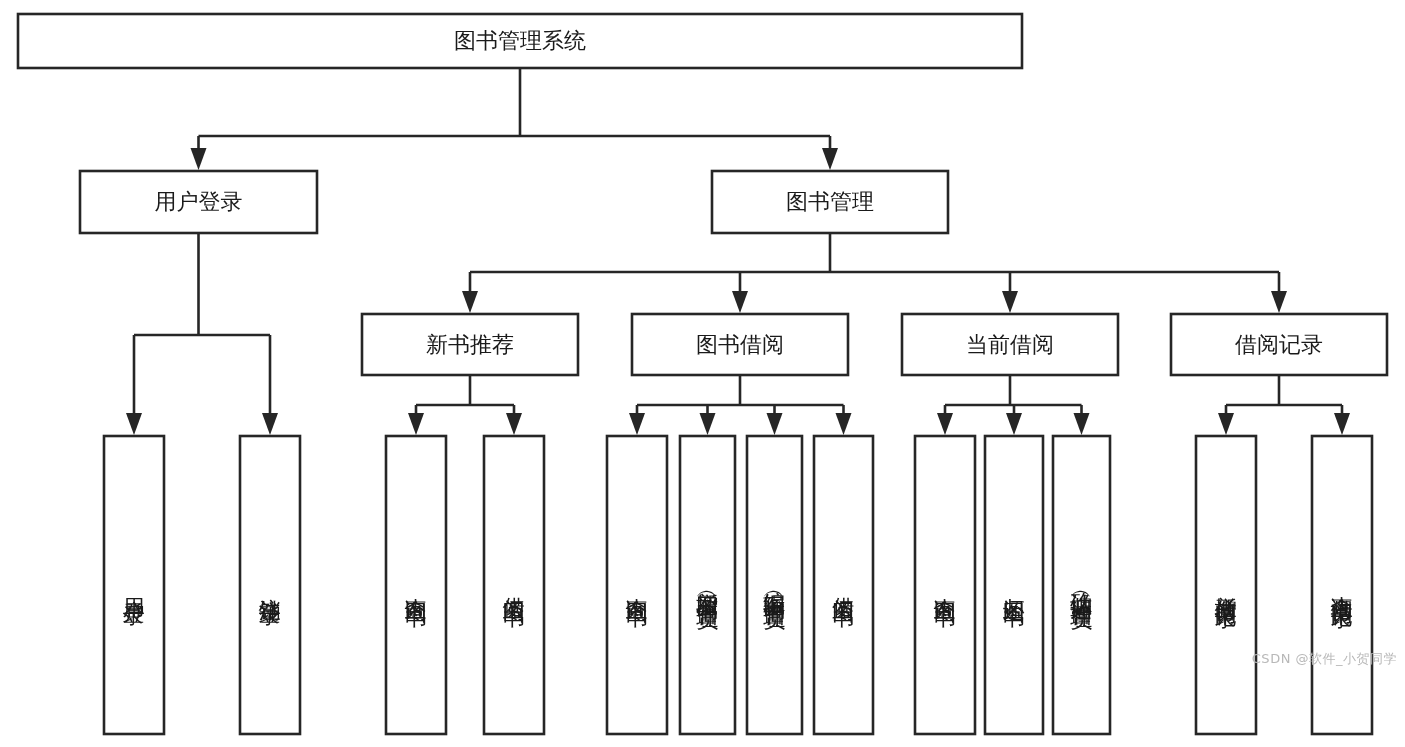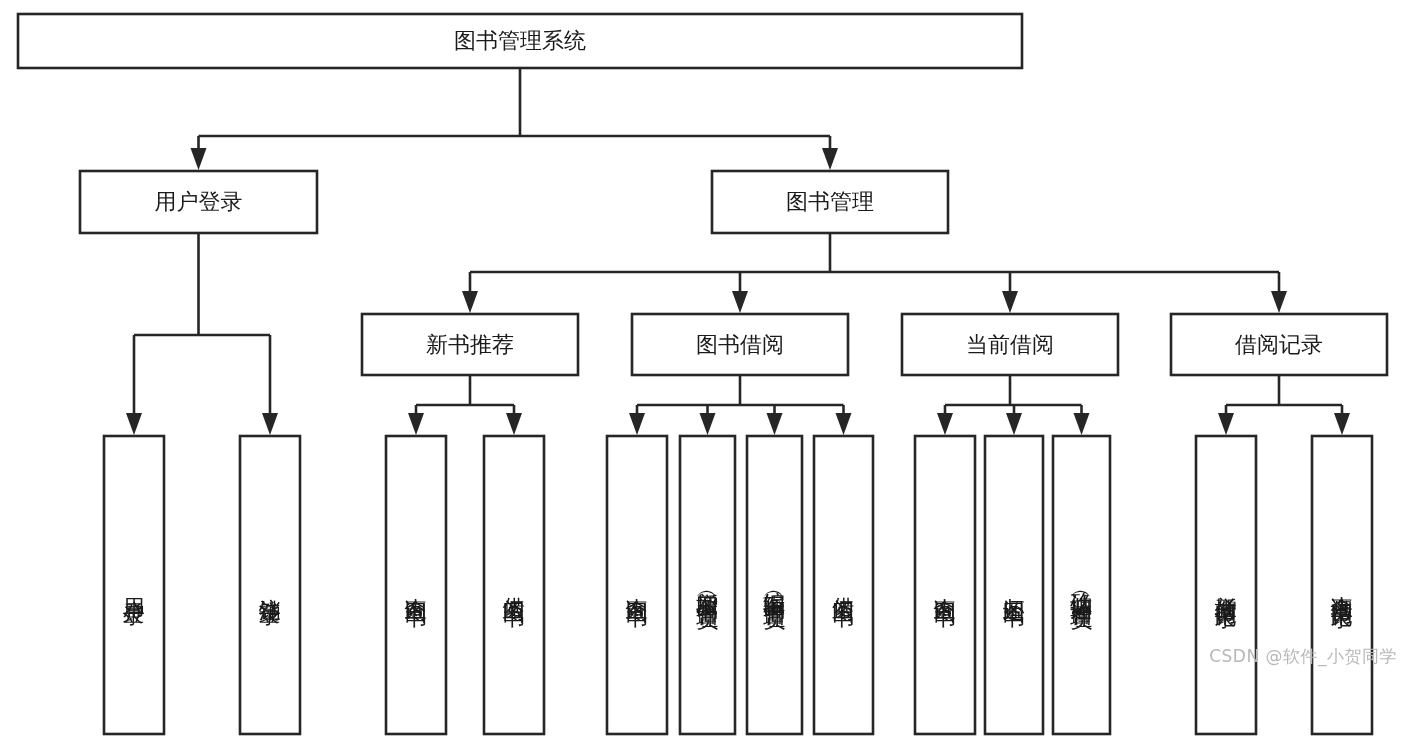--- a/index.html
+++ b/index.html
@@ -65,21 +65,21 @@
     color: #1a1a1a;
     letter-spacing: 2.5px;
     white-space: nowrap;
     text-align: center;
   }
   .watermark {
     position: absolute;
     right: 8px;
     bottom: 4px;
     font-family: "DejaVu Sans", "Liberation Sans", sans-serif;
-    font-size: 17px;
+    font-size: 13px;
     color: #b8b8b8;
     letter-spacing: 0.5px;
     white-space: nowrap;
   }
 </style>
 </head>
 <body>
 
 <div id="diagram-root">
 

